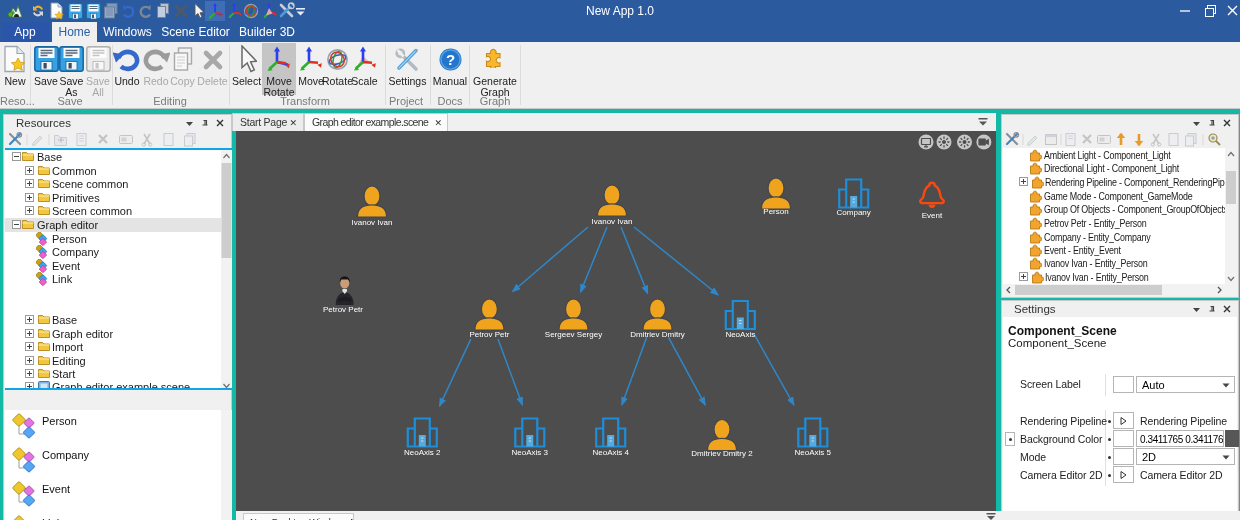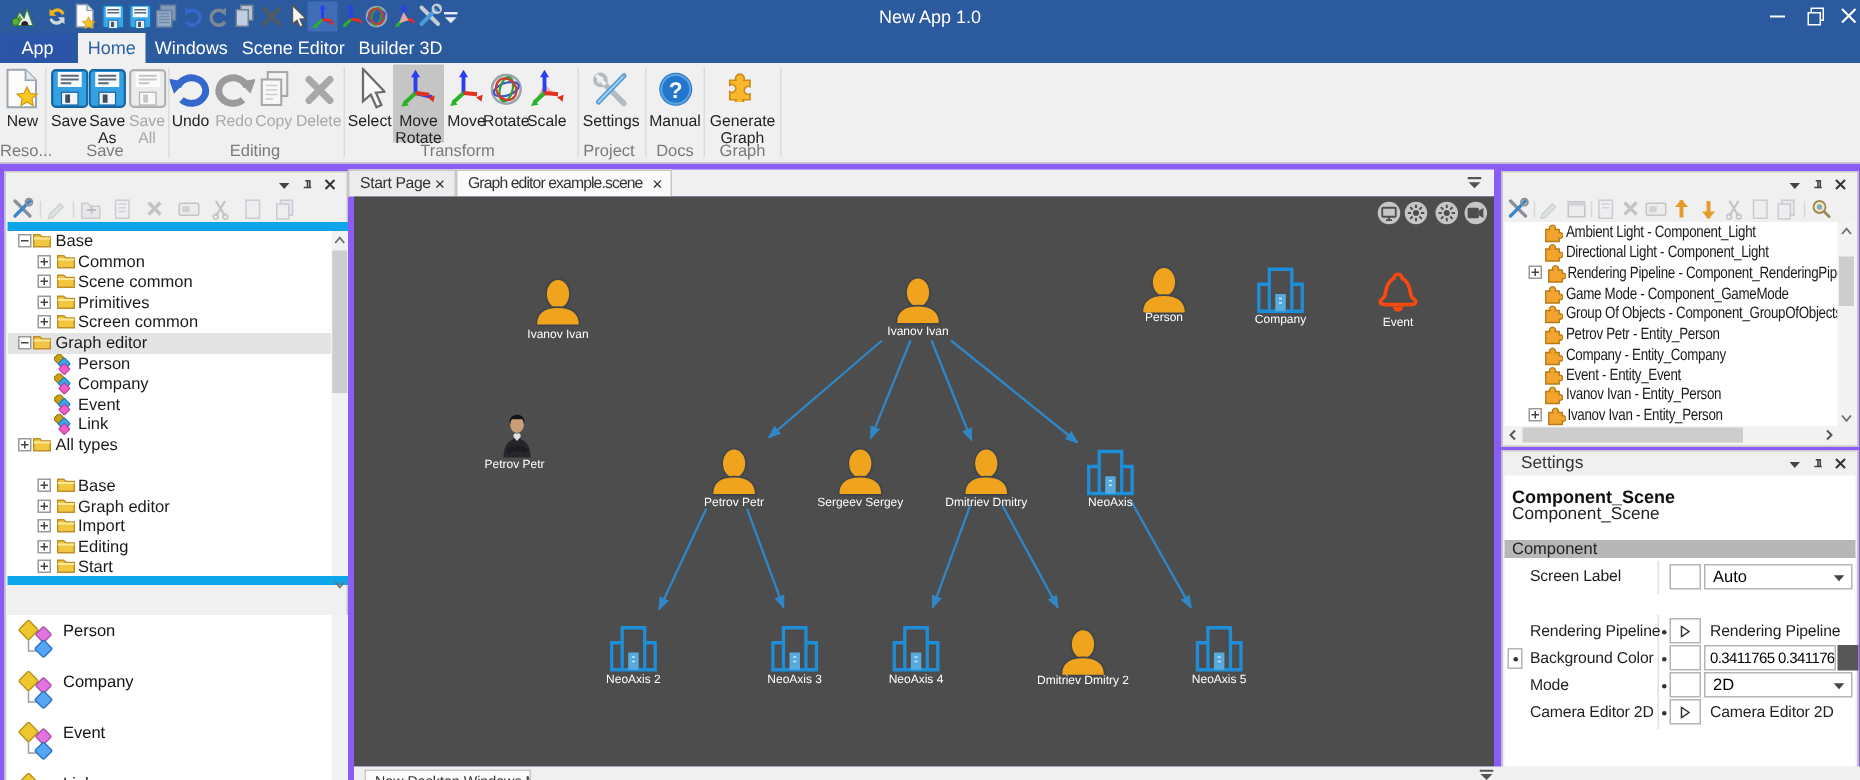--- a/index.html
+++ b/index.html
@@ -1,15 +1,15 @@
 <!DOCTYPE html>
 <html><head><meta charset="utf-8"><style>
 *{margin:0;padding:0;box-sizing:border-box}
 html,body{width:1240px;height:520px;overflow:hidden;font-family:"Liberation Sans",sans-serif;background:#f0f0f0}
-#root{position:absolute;left:0;top:0;width:1240px;height:520px;background:#8b5cf6;overflow:hidden}
+#root{position:absolute;left:0;top:0;width:1240px;height:520px;background:#14b8a6;overflow:hidden}
 .abs{position:absolute}
 svg{display:block}
 
 #titlebar{position:absolute;left:0;top:0;width:1240px;height:22px;background:#2b5a9e}
 #titlebar .ttl{position:absolute;left:0;right:0;top:4px;text-align:center;color:#fff;font-size:12px}
 
 #tabbar{position:absolute;left:0;top:22px;width:1240px;height:20px;background:#2b5a9e}
 #appbtn{position:absolute;left:1px;top:0;width:48px;height:20px;background:#2b55a8;color:#fff;font-size:12px;text-align:center;line-height:20px}
 .rtab{position:absolute;top:0;height:20px;color:#fff;font-size:12px;text-align:center;line-height:21px}
 .rtab.sel{background:#f0f0f0;color:#2c62a6}
@@ -18,21 +18,21 @@
 .rbtn{position:absolute;top:1px;height:63px;text-align:center;font-size:10.5px;color:#222;line-height:11px}
 .rbtn .ric{margin:2px auto 0 auto}
 .rbtn.pressed{background:#c5c5c5;height:52px}
 .rbtn.dis{color:#a8a8a8}
 .rsep{position:absolute;top:3px;height:60px;width:1px;background:#dcdcdc}
 .rgl{position:absolute;top:53px;height:13px;font-size:11px;color:#7a7a7a;text-align:center;line-height:13px}
 
 .panel{position:absolute;background:#f0f0f0;border:1px solid #c8c8c8}
 .ptitle{position:absolute;left:0;top:0;right:0;height:16px;font-size:11.5px;color:#333;padding-left:12px;line-height:17px}
 .pbtns{position:absolute;top:4px;right:4px}
-.white{background:#fff;border:6px solid #0ea5e9}
+.white{background:#fff;border:2px solid #0ea5e9}
 
 .trow{position:absolute;left:0;right:0;height:14px;font-size:11px;color:#1a1a1a;line-height:14px;white-space:nowrap}
 .exp{position:absolute;width:9px;height:9px;background:#fff;border:1px solid #9a9a9a;top:2px}
 .exp i{position:absolute;left:1px;top:3px;width:5px;height:1px;background:#444}
 .exp.plus b{position:absolute;left:3px;top:1px;width:1px;height:5px;background:#444}
 
 #doctabs{position:absolute;left:236px;top:113px;width:760px;height:18px;background:#f0f0f0}
 .dtab{position:absolute;top:0;height:18px;font-size:10.5px;color:#333;background:#ececec;border:1px solid #c8c8c8;border-bottom:none;line-height:17px;padding:0 7px;white-space:nowrap;overflow:hidden}
 .dtab.act{background:#fbfbfb}
 #canvas{position:absolute;left:236px;top:131px;width:760px;height:380px;background:#4d4d4d}
@@ -280,20 +280,21 @@
 <div class="rgl" style="left:0px;width:30px">Reso...</div>
 <div class="rgl" style="left:40px;width:60px">Save</div>
 <div class="rgl" style="left:140px;width:60px">Editing</div>
 <div class="rgl" style="left:275px;width:60px">Transform</div>
 <div class="rgl" style="left:376px;width:60px">Project</div>
 <div class="rgl" style="left:420px;width:60px">Docs</div>
 <div class="rgl" style="left:465px;width:60px">Graph</div>
 </div>
 <div id="leftpanel">
 <div class="panel" style="left:3px;top:114px;width:229px;height:407px">
+ <div class="ptitle">Resources</div>
  <svg class="pbtns" width="42" height="10" viewBox="0 0 42 10">
           <path d="M1,3 h7 l-3.5,4Z" fill="#444"></path>
           <path d="M20,1 v5 M17.5,6 h5 M18.5,1.5 h3 v4" stroke="#444" stroke-width="1.1" fill="none"></path>
           <path d="M32,1 l6,6 M38,1 l-6,6" stroke="#333" stroke-width="1.4"></path>
         </svg>
  <div class="abs" style="left:1px;top:16px;width:227px;height:17px">
   <svg width="227" height="17" viewBox="0 0 227 17">
    <g transform="translate(4,2)">
               <path d="M1,1 L11,11" stroke="#8a9097" stroke-width="2.2" stroke-linecap="round"></path>
               <path d="M11,1 L1,11" stroke="#3b86c8" stroke-width="2.2" stroke-linecap="round"></path>
@@ -424,31 +425,20 @@
               </svg>
               <span class="abs" style="left:47px">Event</span>
             </div>
    <div class="trow" style="top:122px">
               <svg class="abs" style="left:31px;top:0px" width="12" height="14" viewBox="0 0 12 14">
                 <rect x="-2.7" y="-2.7" width="5.4" height="5.4" rx="0.7" transform="translate(3.4,3.2) rotate(45)" fill="#c8a114" stroke="#93720a" stroke-width="0.7"></rect>
                 <rect x="-2.9" y="-2.9" width="5.8" height="5.8" rx="0.7" transform="translate(6.8,6.6) rotate(45)" fill="#38a6e8" stroke="#1a78b8" stroke-width="0.7"></rect>
                 <rect x="-2.7" y="-2.7" width="5.4" height="5.4" rx="0.7" transform="translate(6.9,10) rotate(45)" fill="#f05ec8" stroke="#b83a98" stroke-width="0.7"></rect>
               </svg>
               <span class="abs" style="left:47px">Link</span>
-            </div>
-   <div class="trow" style="top:136px">
-              <b class="exp plus" style="left:7px">
-                <i></i>
-                <b></b>
-              </b>
-              <svg class="abs" style="left:17px;top:1px" width="12" height="11" viewBox="0 0 12 11">
-                <path d="M0.5,1.5 h4 l1.5,1.5 h5.5 v6.5 h-11Z" fill="#f2c63e" stroke="#bd8f26"></path>
-                <path d="M0.5,4 h11" stroke="#fde99a" stroke-width="1.2"></path>
-              </svg>
-              <span class="abs" style="left:32px">All types</span>
             </div>
    <div class="trow" style="top:163px">
               <b class="exp plus" style="left:20px">
                 <i></i>
                 <b></b>
               </b>
               <svg class="abs" style="left:33px;top:1px" width="12" height="11" viewBox="0 0 12 11">
                 <path d="M0.5,1.5 h4 l1.5,1.5 h5.5 v6.5 h-11Z" fill="#f2c63e" stroke="#bd8f26"></path>
                 <path d="M0.5,4 h11" stroke="#fde99a" stroke-width="1.2"></path>
               </svg>
@@ -822,21 +812,20 @@
 <div class="panel" style="left:1001px;top:300px;width:238px;height:221px">
  <div class="ptitle">Settings</div>
  <svg class="pbtns" width="42" height="10" viewBox="0 0 42 10">
           <path d="M1,3 h7 l-3.5,4Z" fill="#444"></path>
           <path d="M20,1 v5 M17.5,6 h5 M18.5,1.5 h3 v4" stroke="#444" stroke-width="1.1" fill="none"></path>
           <path d="M32,1 l6,6 M38,1 l-6,6" stroke="#333" stroke-width="1.4"></path>
         </svg>
  <div class="abs" style="left:1px;top:16px;right:1px;bottom:1px;background:#fff">
   <div class="abs" style="left:5px;top:7px;font-size:12px;font-weight:bold;color:#111">Component_Scene</div>
   <div class="abs" style="left:5px;top:20px;font-size:11.5px;color:#222">Component_Scene</div>
-  <div class="secbar" style="top:43px">Component</div>
   <div class="abs" style="left:0;top:57px;width:100%;height:22px">
     <div class="srow" style="left:17px;top:4px">Screen Label</div>
     <div class="abs" style="left:102px;top:0;width:1px;height:22px;background:#e0e0e0"></div>
     <div class="ebox" style="left:110px;top:2px;width:21px;height:17px"></div>
     <div class="ebox" style="left:133px;top:2px;width:99px;height:17px">
               <span style="position:absolute;left:5px;top:2px;font-size:11px">Auto</span>
               <svg class="abs" style="right:4px;top:6px" width="8" height="5" viewBox="0 0 8 5">
                 <path d="M0.5,0.5 h7 l-3.5,4Z" fill="#444"></path>
               </svg>
             </div>

